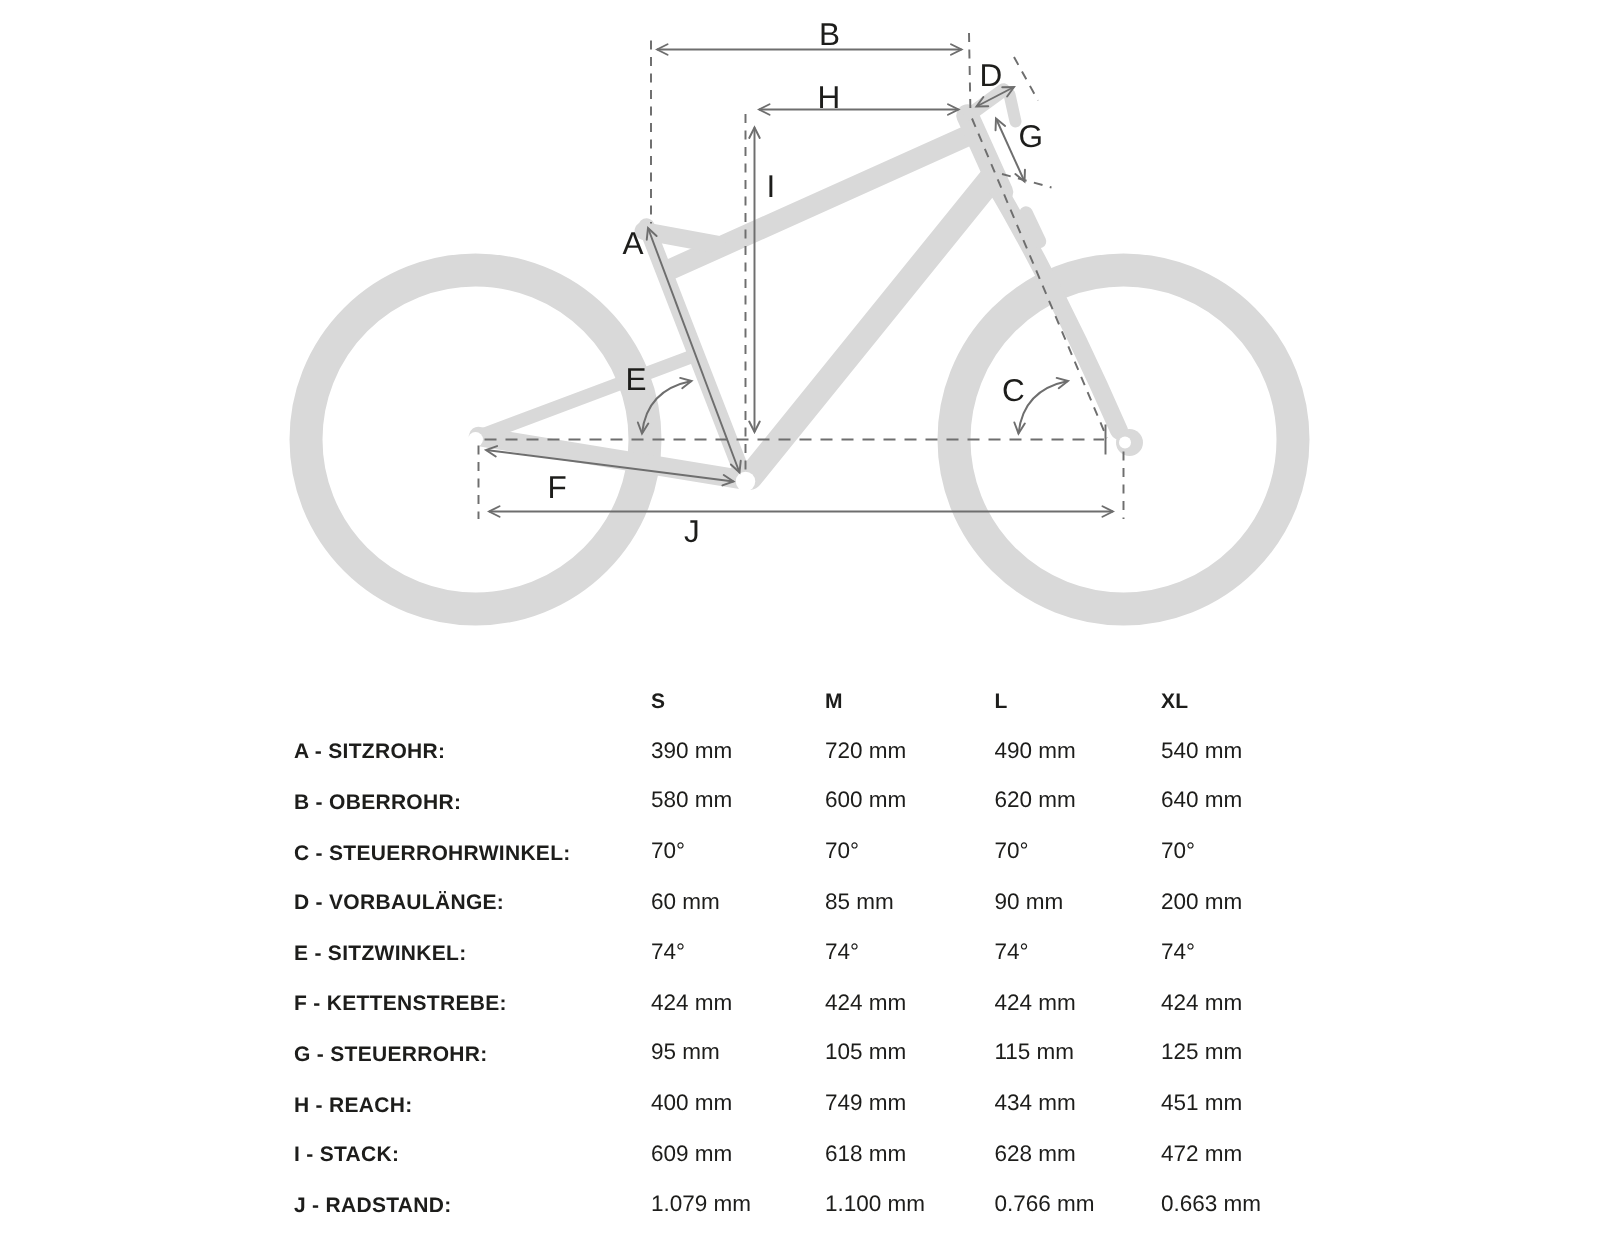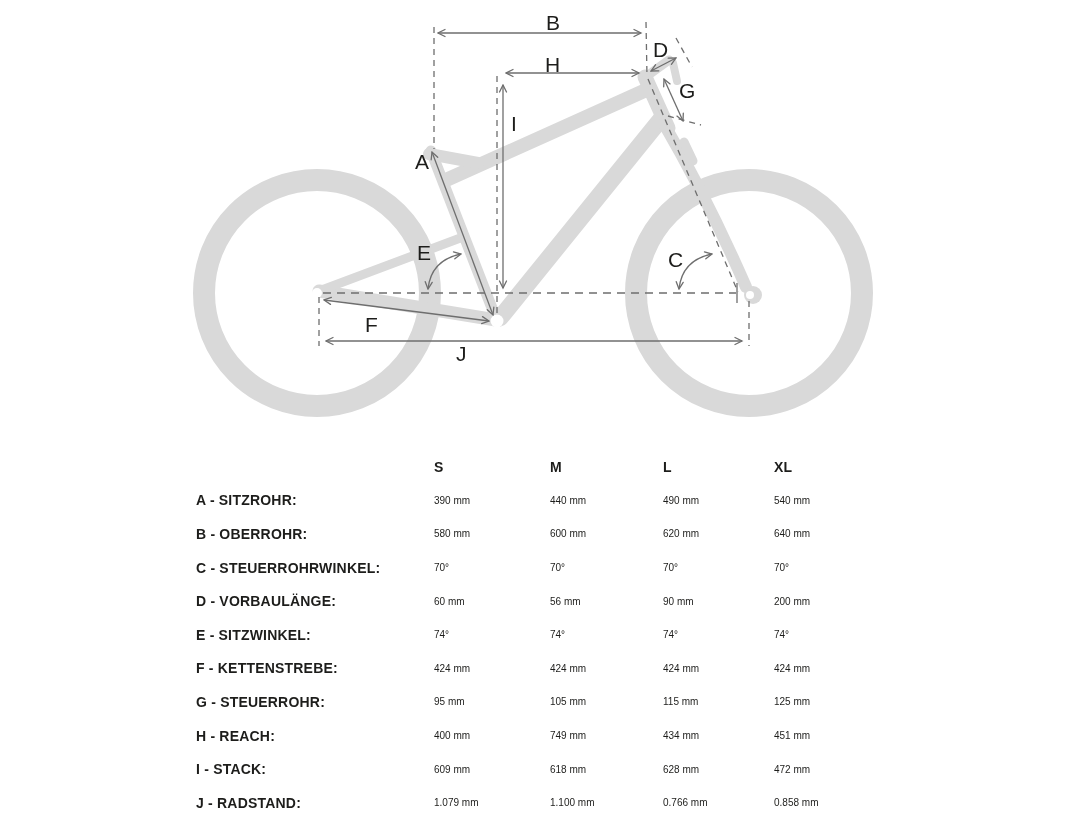--- a/index.html
+++ b/index.html
@@ -11,21 +11,21 @@
 
   .geo-table{
     position:absolute;left:196px;top:450px;
     display:grid;
     grid-template-columns:238px 116px 113px 111px 120px;
     grid-auto-rows:33.6px;
     align-items:center;
     color:#1d1d1b;
   }
   .g-row{display:contents;}
-  .g-cell{font-size:10px;white-space:nowrap;}
+  .g-cell{font-size:15px;white-space:nowrap;}
   .g-cell.label,.g-cell.head{font-weight:bold;font-size:14px;letter-spacing:.2px;}
 </style>
 </head>
 <body>
 
 <div class="page">
 
   <svg width="1075" height="450" viewBox="0 0 1075 450">
     <defs>
       <marker id="arr" viewBox="0 0 10 10" refX="8.5" refY="5" markerWidth="10" markerHeight="10" markerUnits="userSpaceOnUse" orient="auto-start-reverse">
@@ -99,21 +99,21 @@
   <div class="g-cell head">M</div>
 
   <div class="g-cell head">L</div>
 
   <div class="g-cell head">XL</div>
 </div>
 
   <div class="g-row">
     <div class="g-cell label">A - SITZROHR:</div>
     <div class="g-cell value">390 mm</div>
-    <div class="g-cell value">440 mm</div>
+    <div class="g-cell value">720 mm</div>
     <div class="g-cell value">490 mm</div>
     <div class="g-cell value">540 mm</div>
   </div>
 
   <div class="g-row">
     <div class="g-cell label">B - OBERROHR:</div>
     <div class="g-cell value">580 mm</div>
     <div class="g-cell value">600 mm</div>
     <div class="g-cell value">620 mm</div>
     <div class="g-cell value">640 mm</div>
@@ -123,21 +123,21 @@
     <div class="g-cell label">C - STEUERROHRWINKEL:</div>
     <div class="g-cell value">70°</div>
     <div class="g-cell value">70°</div>
     <div class="g-cell value">70°</div>
     <div class="g-cell value">70°</div>
   </div>
 
   <div class="g-row">
     <div class="g-cell label">D - VORBAULÄNGE:</div>
     <div class="g-cell value">60 mm</div>
-    <div class="g-cell value">56 mm</div>
+    <div class="g-cell value">85 mm</div>
     <div class="g-cell value">90 mm</div>
     <div class="g-cell value">200 mm</div>
   </div>
 
   <div class="g-row">
     <div class="g-cell label">E - SITZWINKEL:</div>
     <div class="g-cell value">74°</div>
     <div class="g-cell value">74°</div>
     <div class="g-cell value">74°</div>
     <div class="g-cell value">74°</div>
@@ -173,16 +173,16 @@
     <div class="g-cell value">618 mm</div>
     <div class="g-cell value">628 mm</div>
     <div class="g-cell value">472 mm</div>
   </div>
 
   <div class="g-row">
     <div class="g-cell label">J - RADSTAND:</div>
     <div class="g-cell value">1.079 mm</div>
     <div class="g-cell value">1.100 mm</div>
     <div class="g-cell value">0.766 mm</div>
-    <div class="g-cell value">0.858 mm</div>
+    <div class="g-cell value">0.663 mm</div>
   </div>
 </div>
 </div>
 
 </body></html>

